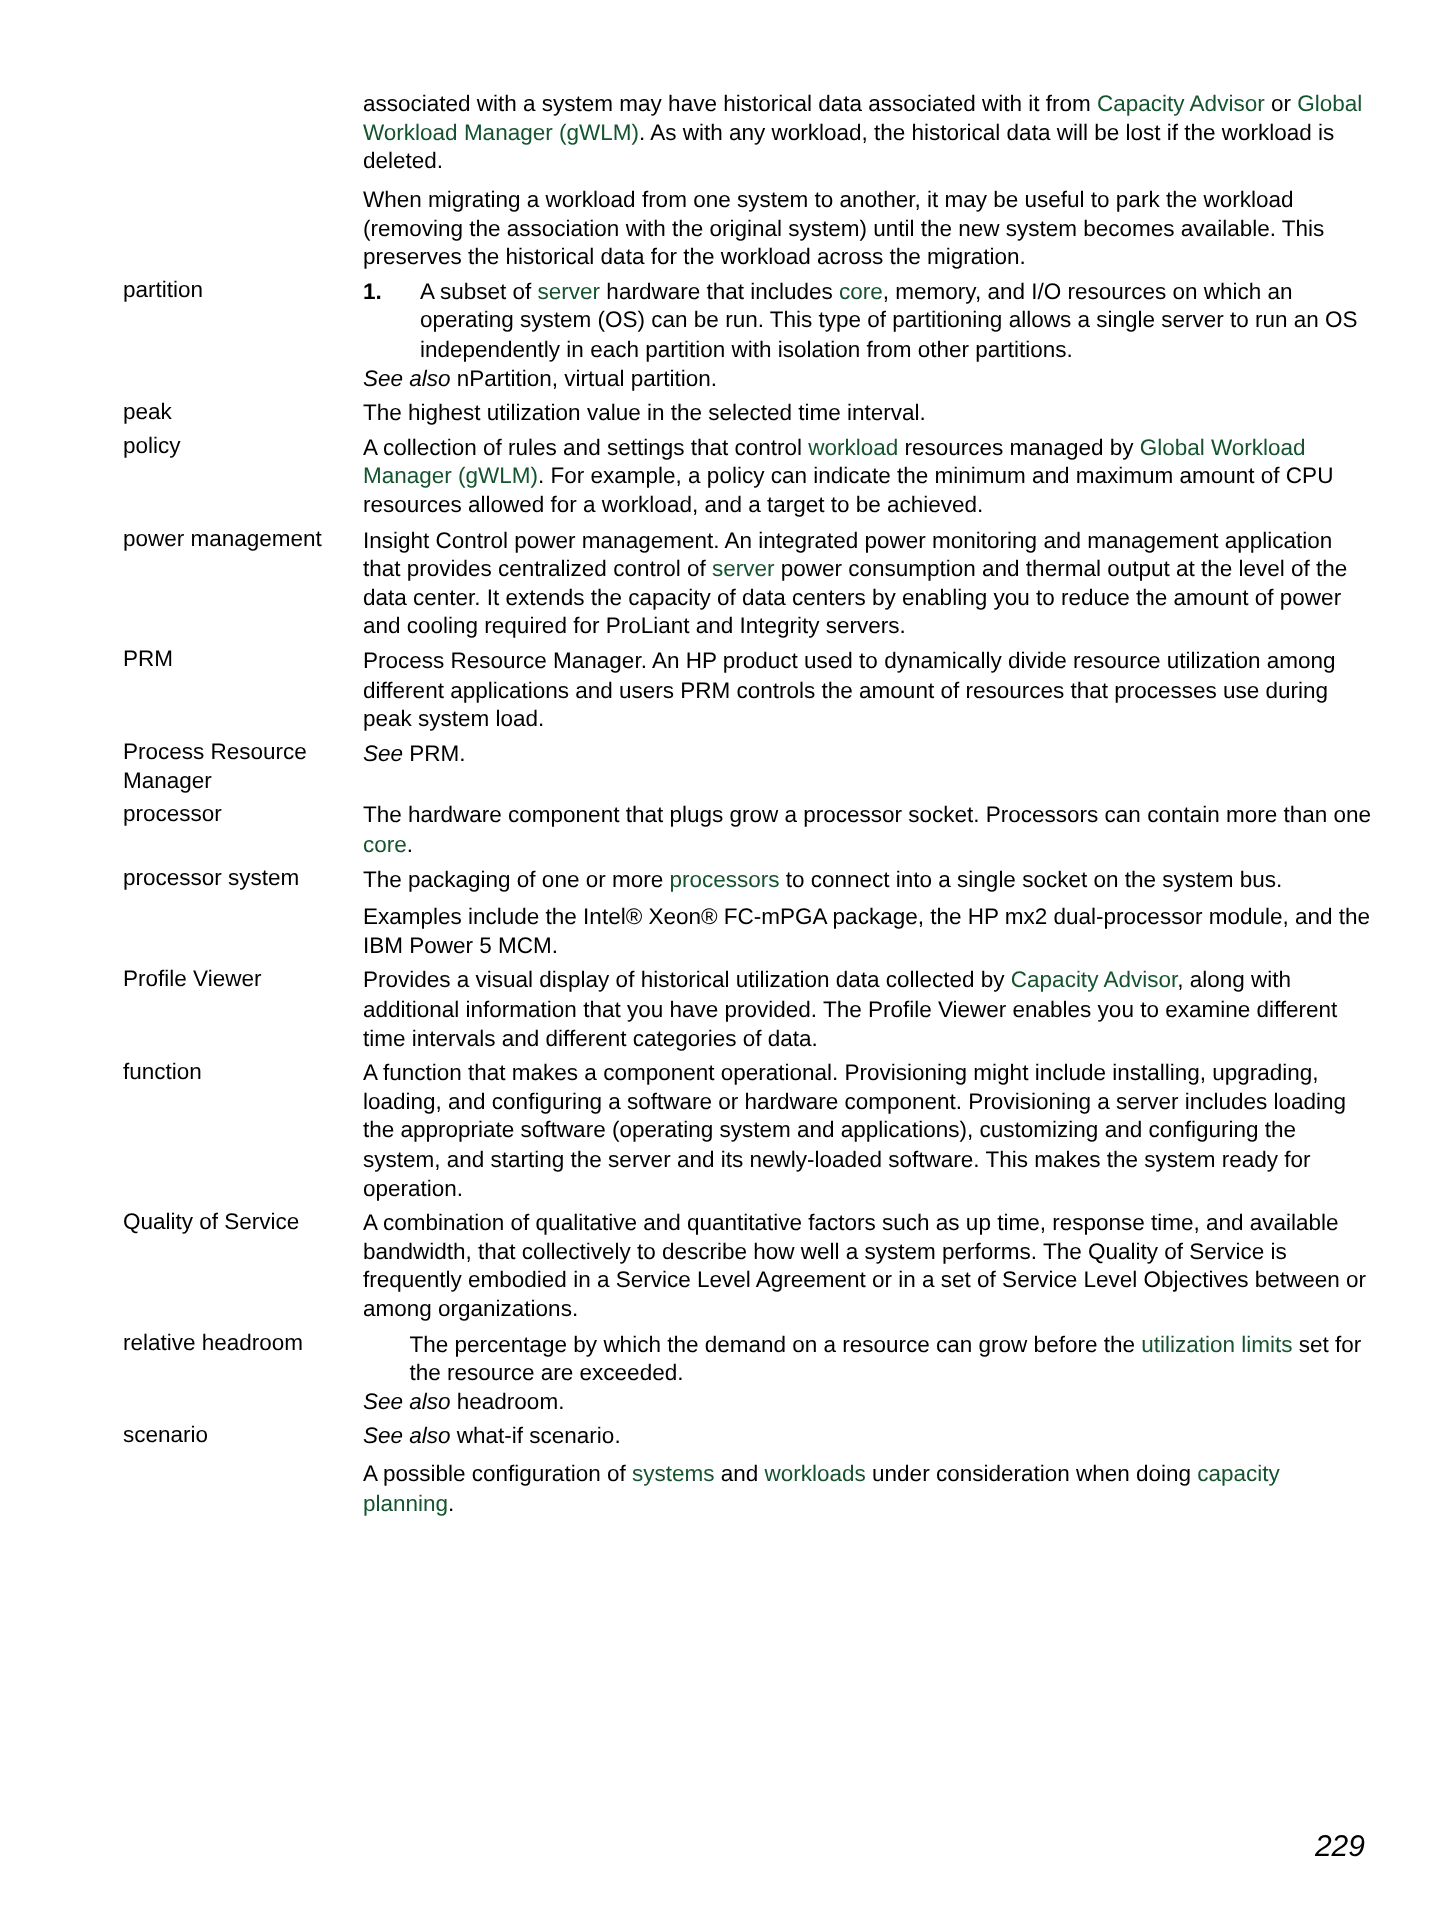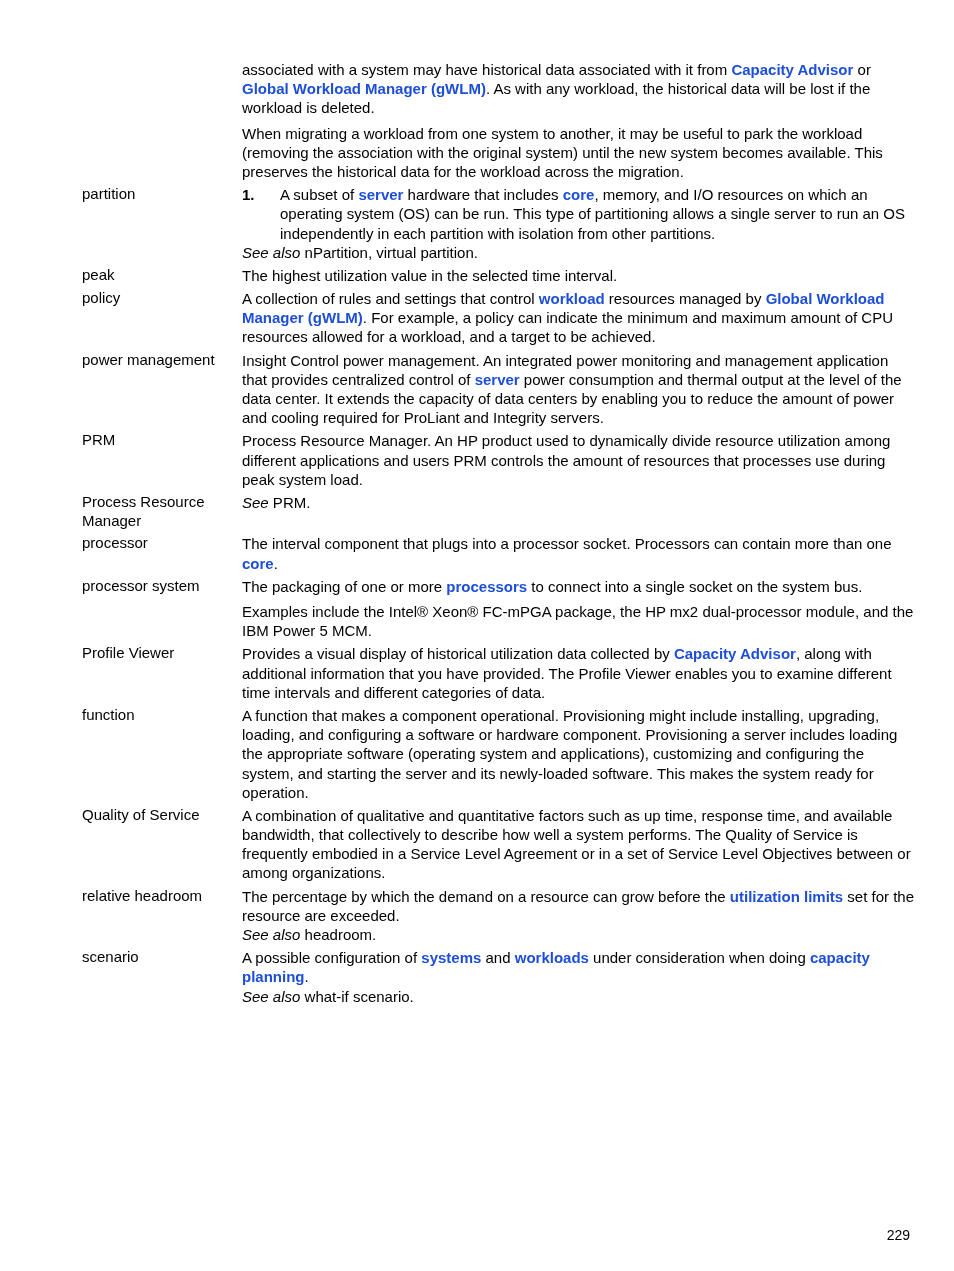--- a/index.html
+++ b/index.html
@@ -33,40 +33,40 @@
   .def {
     flex: 1;
     font-size: 15px;
     line-height: 1.28;
   }
   .def p {
     margin: 0 0 6px 0;
   }
   .def p:last-child { margin-bottom: 0; }
   a.link {
-    color: #1d4ed8;
+    color: #14532d;
     text-decoration: none;
-    font-weight: bold;
   }
   .italic { font-style: italic; }
   .numlist {
     display: flex;
   }
   .numlist .num {
     flex: 0 0 38px;
     font-weight: bold;
   }
   .numlist .txt {
     flex: 1;
   }
   .pagenum {
     position: absolute;
     bottom: 28px;
     right: 44px;
-    font-size: 14px;
+    font-size: 20px;
+    font-style: italic;
   }
 </style>
 </head>
 <body>
 
 <div class="page">
 
   <div class="entry">
     <div class="term"></div>
     <div class="def">
@@ -126,21 +126,21 @@
     <div class="term">Process Resource Manager</div>
     <div class="def">
       <p><span class="italic">See</span><span> PRM.</span></p>
     </div>
   </div>
 
   <div class="entry">
     <div class="term">processor</div>
     <div class="def">
       <p style="margin-bottom:0;">
-        <span>The interval component that plugs into a processor socket. Processors can contain more than one </span><a class="link">core</a><span>.</span>
+        <span>The hardware component that plugs grow a processor socket. Processors can contain more than one </span><a class="link">core</a><span>.</span>
       </p>
     </div>
   </div>
 
   <div class="entry">
     <div class="term">processor system</div>
     <div class="def">
       <p>
         <span>The packaging of one or more </span><a class="link">processors</a><span> to connect into a single socket on the system bus.</span>
       </p>
@@ -167,33 +167,33 @@
   <div class="entry">
     <div class="term">Quality of Service</div>
     <div class="def">
       <p>A combination of qualitative and quantitative factors such as up time, response time, and available bandwidth, that collectively to describe how well a system performs. The Quality of Service is frequently embodied in a Service Level Agreement or in a set of Service Level Objectives between or among organizations.</p>
     </div>
   </div>
 
   <div class="entry">
     <div class="term">relative headroom</div>
     <div class="def">
-      <p style="margin-bottom:0;">
+      <p style="margin-bottom:0;margin-left:31px;">
         <span>The percentage by which the demand on a resource can grow before the </span><a class="link">utilization limits</a><span> set for the resource are exceeded.</span>
       </p>
       <p><span class="italic">See also</span><span> headroom.</span></p>
     </div>
   </div>
 
 
   <div class="entry">
     <div class="term">scenario</div>
     <div class="def">
+      <p><span class="italic">See also</span><span> what-if scenario.</span></p>
       <p style="margin-bottom:0;">
         <span>A possible configuration of </span><a class="link">systems</a><span> and </span><a class="link">workloads</a><span> under consideration when doing </span><a class="link">capacity planning</a><span>.</span>
       </p>
-      <p><span class="italic">See also</span><span> what-if scenario.</span></p>
     </div>
   </div>
 
   <div class="pagenum">229</div>
 
 </div>
 
 </body></html>

